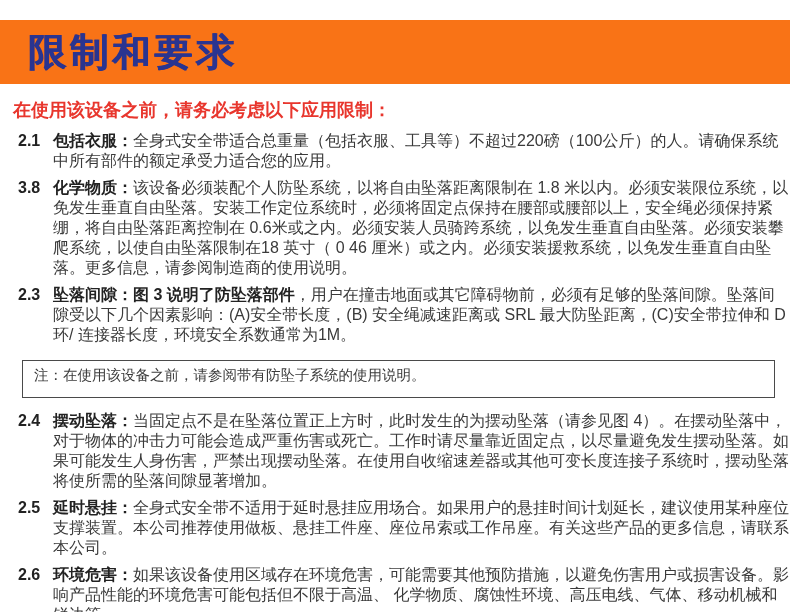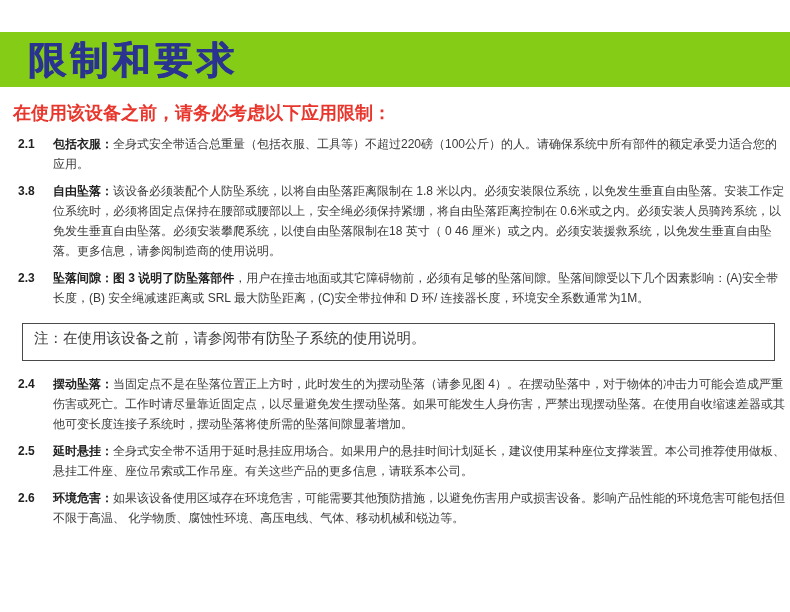--- a/index.html
+++ b/index.html
@@ -10,24 +10,24 @@
     overflow: hidden;
     background: #ffffff;
     font-family: "Liberation Sans", "DejaVu Sans", sans-serif;
     color: #3a3a3a;
     position: relative;
   }
   .page { width: 790px; height: 612px; background: #fff; }
 
   
   .header-band {
-    margin-top: 32px;
-    height: 55px;
+    margin-top: 20px;
+    height: 64px;
     width: 100%;
-    background: #84cc16;
+    background: #f97316;
     display: flex;
     align-items: center;
     padding-left: 28px;
   }
   .header-band .title {
     font-size: 38px;
     font-weight: bold;
     color: #2a3490;
     letter-spacing: 4px;
     line-height: 1;
@@ -49,21 +49,21 @@
     color: #e8362d;
     font-size: 15px;
     line-height: 19px;
   }
 
   
   .sections { margin-top: 12px; }
   .section {
     display: flex;
     margin: 0 1px 7px 18px;
-    font-size: 12px;
+    font-size: 16px;
     line-height: 20px;
   }
   .section .num {
     width: 35px;
     flex-shrink: 0;
     font-weight: bold;
     color: #222;
   }
   .section .content { flex: 1; }
   .section .label { font-weight: bold; color: #222; }
@@ -91,21 +91,21 @@
 
   <div class="sections">
 
     <div class="section">
       <div class="num">2.1</div>
       <div class="content"><span class="label">包括衣服：</span><span>全身式安全带适合总重量（包括衣服、工具等）不超过220磅（100公斤）的人。请确保系统中所有部件的额定承受力适合您的应用。</span></div>
     </div>
 
     <div class="section">
       <div class="num">3.8</div>
-      <div class="content"><span class="label">自由坠落：</span><span>该设备必须装配个人防坠系统，以将自由坠落距离限制在 1.8 米以内。必须安装限位系统，以免发生垂直自由坠落。安装工作定位系统时，必须将固定点保持在腰部或腰部以上，安全绳必须保持紧绷，将自由坠落距离控制在 0.6米或之内。必须安装人员骑跨系统，以免发生垂直自由坠落。必须安装攀爬系统，以使自由坠落限制在18 英寸（ 0 46 厘米）或之内。必须安装援救系统，以免发生垂直自由坠落。更多信息，请参阅制造商的使用说明。</span></div>
+      <div class="content"><span class="label">化学物质：</span><span>该设备必须装配个人防坠系统，以将自由坠落距离限制在 1.8 米以内。必须安装限位系统，以免发生垂直自由坠落。安装工作定位系统时，必须将固定点保持在腰部或腰部以上，安全绳必须保持紧绷，将自由坠落距离控制在 0.6米或之内。必须安装人员骑跨系统，以免发生垂直自由坠落。必须安装攀爬系统，以使自由坠落限制在18 英寸（ 0 46 厘米）或之内。必须安装援救系统，以免发生垂直自由坠落。更多信息，请参阅制造商的使用说明。</span></div>
     </div>
 
     <div class="section">
       <div class="num">2.3</div>
       <div class="content"><span class="label">坠落间隙：图 3 说明了防坠落部件</span><span>，用户在撞击地面或其它障碍物前，必须有足够的坠落间隙。坠落间隙受以下几个因素影响：(A)安全带长度，(B) 安全绳减速距离或 SRL 最大防坠距离，(C)安全带拉伸和 D 环/ 连接器长度，环境安全系数通常为1M。</span></div>
     </div>
 
     <div class="note-box">
       <span>注：在使用该设备之前，请参阅带有防坠子系统的使用说明。</span>
     </div>

